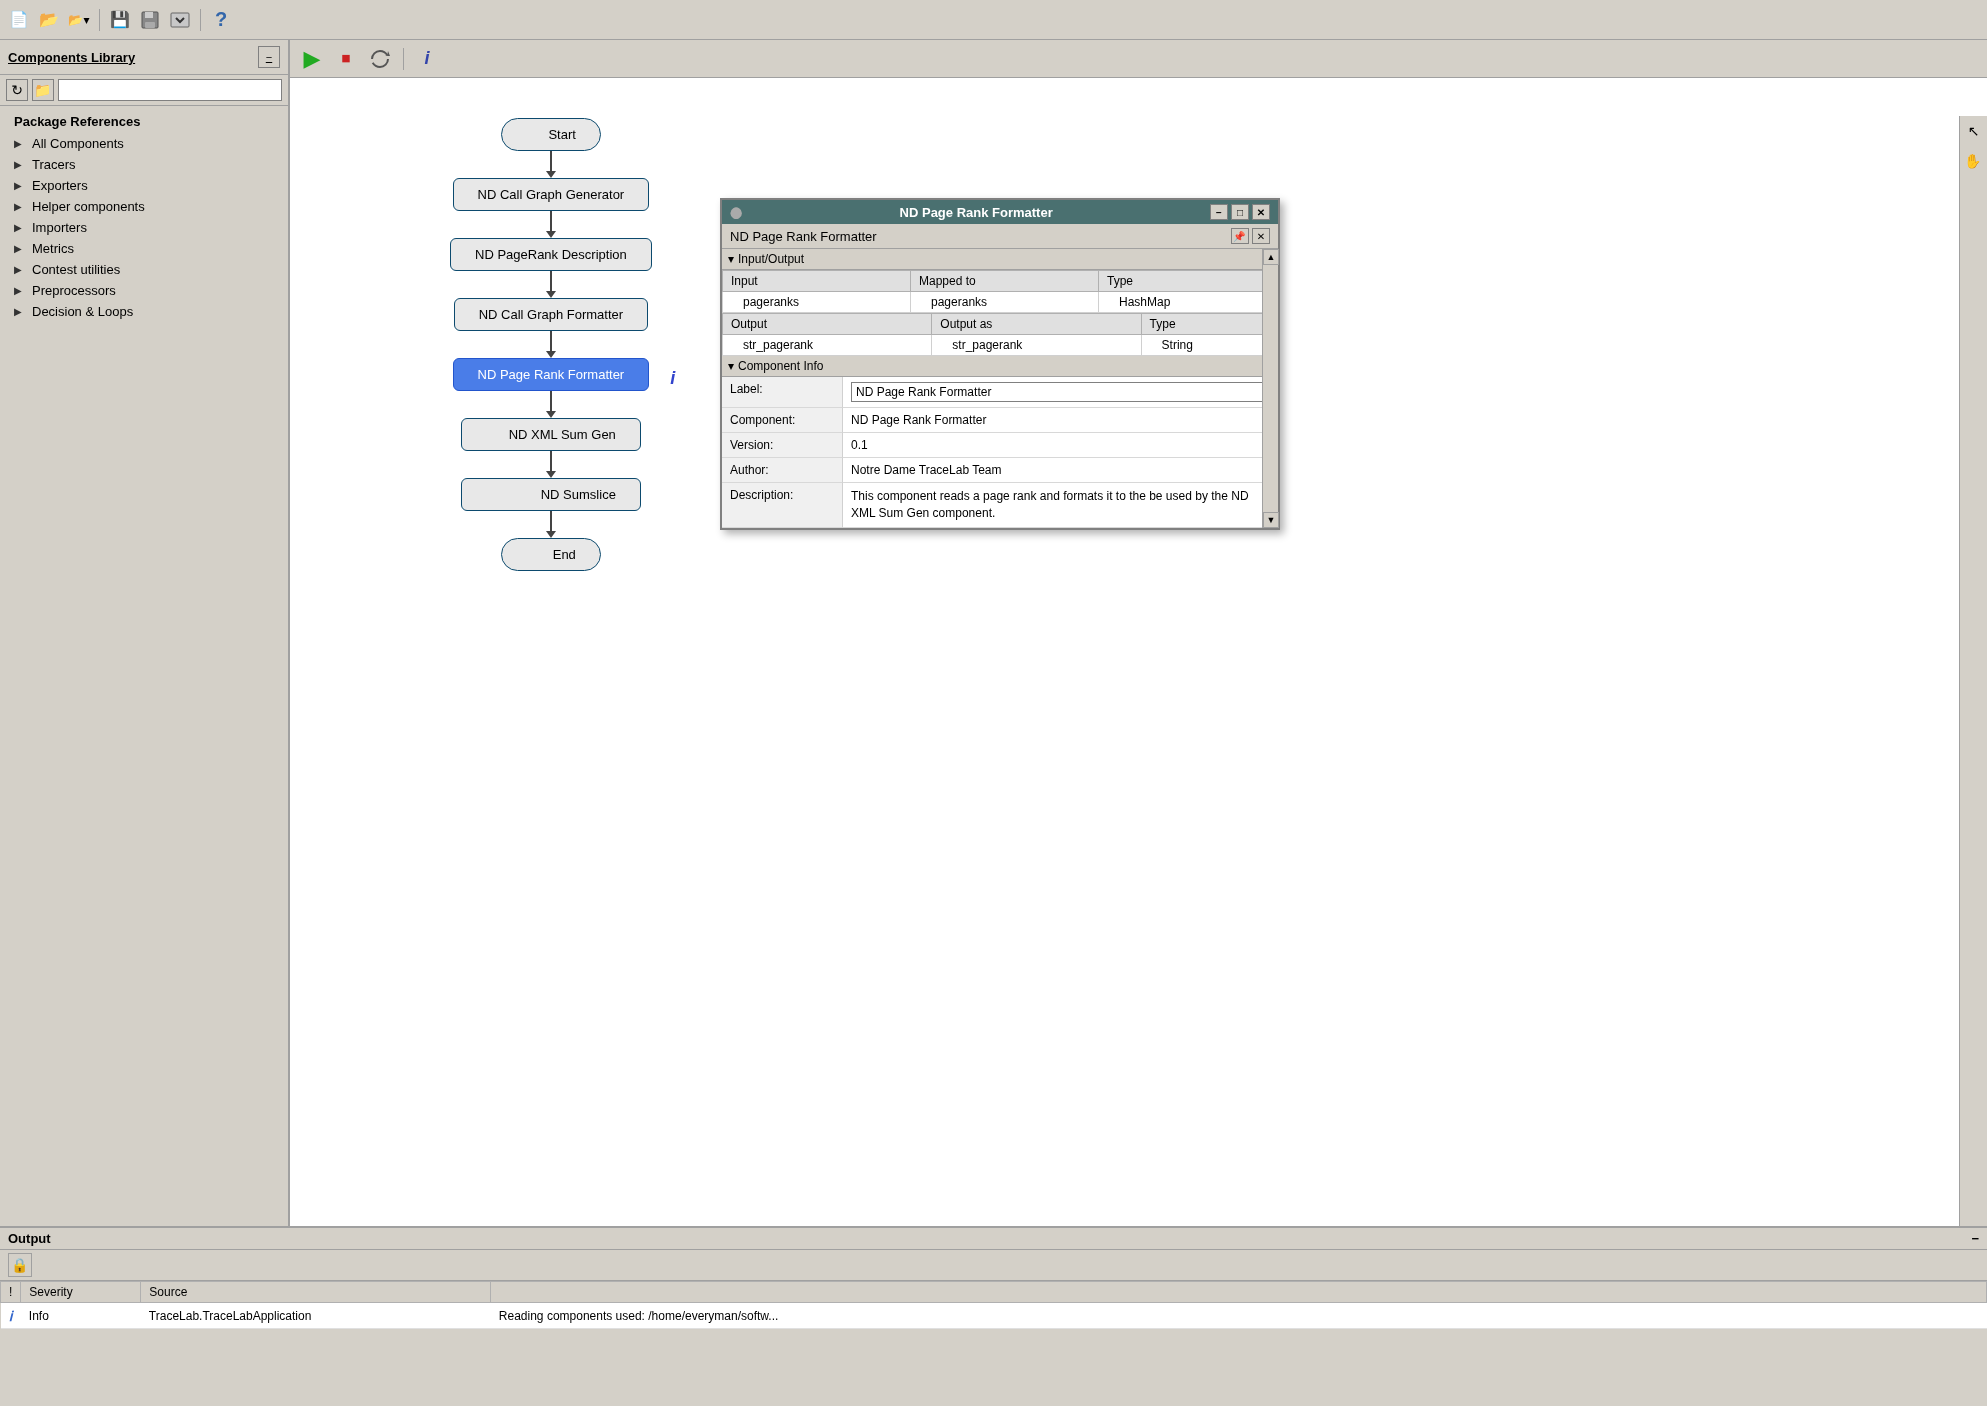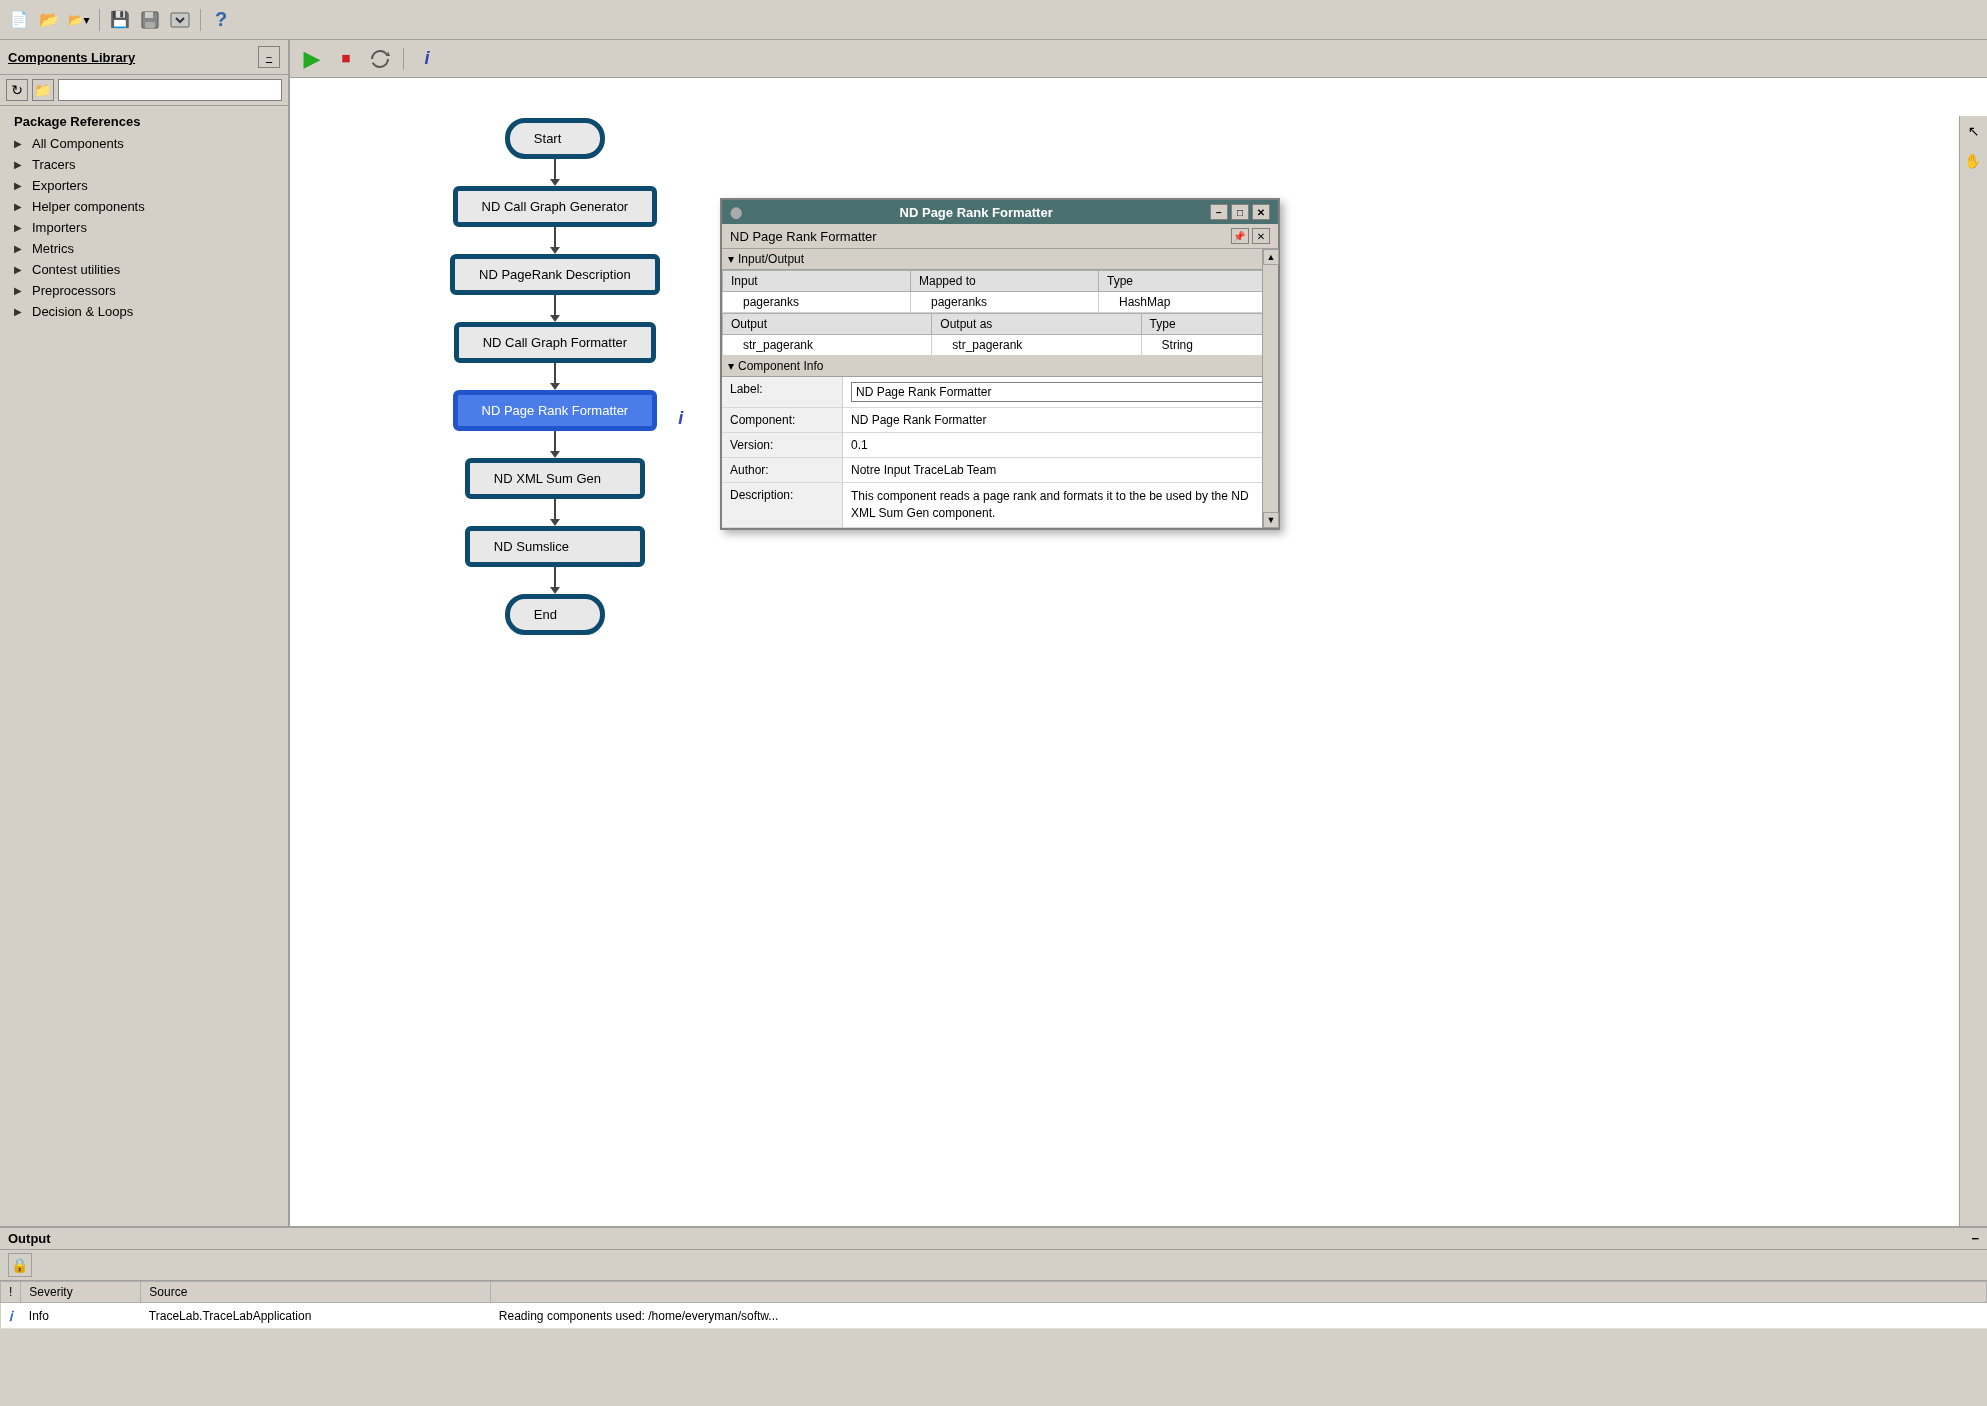--- a/index.html
+++ b/index.html
@@ -179,26 +179,26 @@
       position: absolute;
       left: 160px;
       top: 40px;
       display: flex;
       flex-direction: column;
       align-items: center;
       gap: 0;
     }
     .flow-node {
       background: #e8e8e8;
-      border: 5px solid #0c4a6e;
+      border: 1px solid #0c4a6e;
       border-radius: 6px;
       padding: 8px 24px;
       font-size: 13px;
       color: #000;
-      text-align: left;
+      text-align: right;
       min-width: 180px;
       cursor: pointer;
       position: relative;
     }
     .flow-node.oval {
       border-radius: 20px;
     }
     .flow-node.selected {
       background: #4a7de8;
       color: white;
@@ -709,21 +709,21 @@
                 <input type="text" value="ND Page Rank Formatter" style="">
               </div>
 
               <div class="info-label">Component:</div>
               <div class="info-value">ND Page Rank Formatter</div>
 
               <div class="info-label">Version:</div>
               <div class="info-value">0.1</div>
 
               <div class="info-label">Author:</div>
-              <div class="info-value">Notre Input TraceLab Team</div>
+              <div class="info-value">Notre Dame TraceLab Team</div>
 
               <div class="info-label">Description:</div>
               <div class="info-value" style="white-space:normal; line-height:1.4;">This component reads a page rank and formats it to the be used by the ND XML Sum Gen component.</div>
             </div>
 
           </div>
 
           <div class="panel-scrollbar">
             <div class="scrollbar-btn">▲</div>
             <div class="scrollbar-track"></div>

